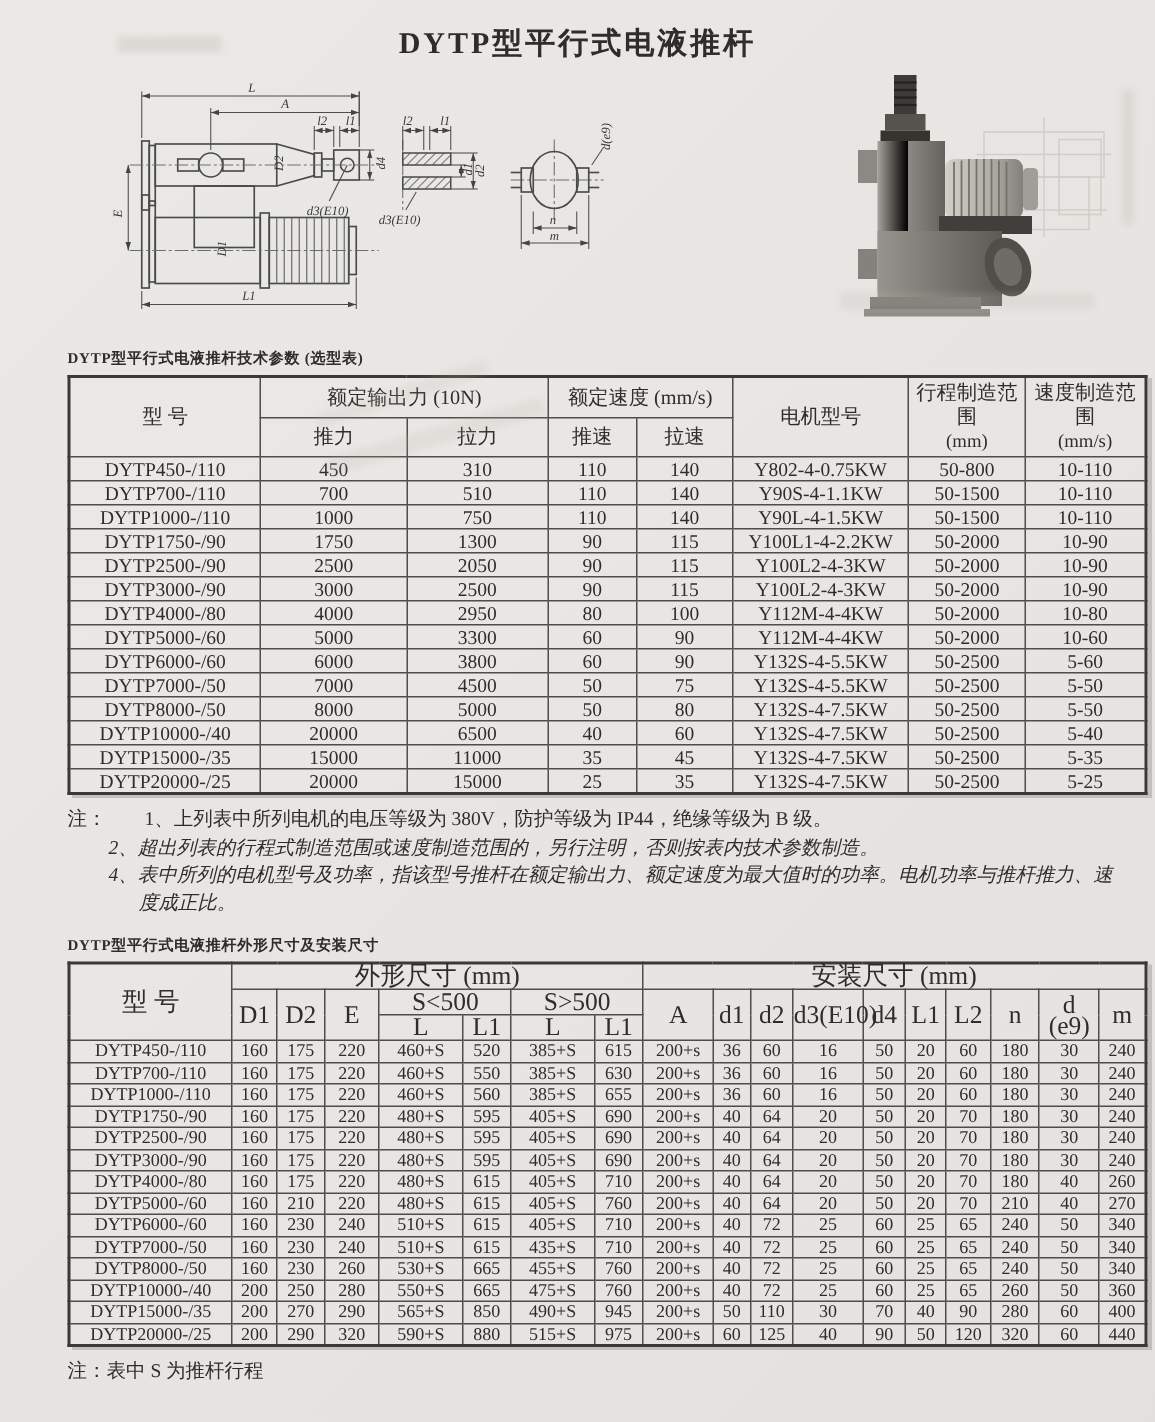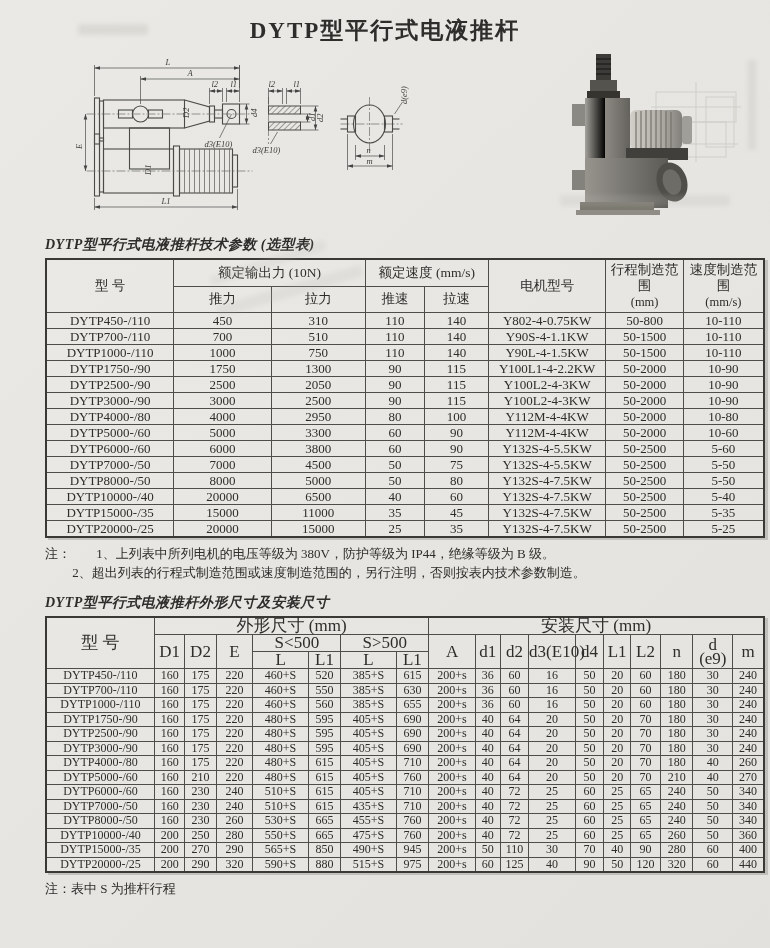--- a/index.html
+++ b/index.html
@@ -6,44 +6,44 @@
   body{width:770px;height:948px;background:#dcdbd7;font-family:"Liberation Serif","DejaVu Serif",serif;color:#2e2d2b;overflow:hidden;}
   .page{position:relative;width:770px;height:948px;background:linear-gradient(135deg,#eae9e5 0%,#e7e6e2 40%,#e2e1dd 100%);overflow:hidden;}
   
   .ghost{position:absolute;background:#b6b4ae;opacity:.28;filter:blur(2px);border-radius:2px;pointer-events:none;}
   .g1{left:78px;top:24px;width:70px;height:11px;}
   .g2{left:208px;top:258px;width:120px;height:10px;transform:rotate(-18deg);opacity:.16;}
   .g3{left:215px;top:285px;width:150px;height:12px;transform:rotate(-16deg);opacity:.18;}
   .g4{left:560px;top:195px;width:170px;height:11px;opacity:.2;}
   .g5{left:748px;top:60px;width:8px;height:90px;opacity:.25;}
 
-  .title{margin:0;padding-top:15px;text-align:center;font-size:23px;font-weight:bold;letter-spacing:2px;}
+  .title{margin:0;padding-top:15px;text-align:center;font-size:20px;font-weight:bold;letter-spacing:2px;}
 
   .figure-row{display:flex;align-items:flex-start;margin:6px 18px 0 34px;height:176px;}
   .figure-row svg{display:block;}
 
-  .section-title{margin:8px 0 4px 45px;font-size:14px;font-weight:bold;letter-spacing:.5px;font-style:italic;}
+  .section-title{margin:8px 0 4px 45px;font-size:10px;font-weight:bold;letter-spacing:.5px;}
   .section-title.second{margin-top:12px;}
 
   table{border-collapse:collapse;table-layout:fixed;margin-left:45px;width:720px;
         box-shadow:3px 2px 0 rgba(90,88,84,.25);background:rgba(255,255,255,.06);}
   table,th,td{border:1px solid #4e4d4a;}
   table{border:2px solid #3a3936;}
   th{font-weight:normal;}
   .t1 th{font-size:13.5px;line-height:16px;padding:2px 1px;}
   .t1 td{font-size:13px;line-height:15px;height:15px;padding:0 2px;text-align:center;white-space:nowrap;overflow:hidden;}
   .t2 th{font-size:17px;line-height:14px;padding:1px 0;}
   .t2 td{font-size:12px;line-height:13.5px;height:13.5px;padding:0 1px;text-align:center;white-space:nowrap;overflow:hidden;}
   .sub{font-size:12.5px;}
 
   .notes{margin:7px 0 0 45px;width:700px;font-size:13px;line-height:18.5px;}
   .note-first{display:flex;}
   .note-prefix{flex:0 0 2.1em;}
   .note-first .note-item{flex:1;margin-left:24px;}
-  .note-rest{margin-left:2.1em;padding-left:1.55em;text-indent:-1.55em;}
+  .note-rest{margin-left:2.1em;padding-left:1.55em;text-indent:-1.55em;font-style:italic;}
   .footnote{margin:7px 0 0 45px;font-size:13px;}
 </style>
 </head>
 <body>
 
 <div class="page">
 
   <div class="ghost g1"></div>
   <div class="ghost g2"></div>
   <div class="ghost g3"></div>
@@ -427,20 +427,21 @@
         </tr>
       </tbody>
   </table>
 
   <div class="notes">
     <div class="note-first">
       <span class="note-prefix">注：</span>
       <span class="note-item">1、上列表中所列电机的电压等级为 380V，防护等级为 IP44，绝缘等级为 B 级。</span>
     </div>
     <div class="note-rest">2、超出列表的行程式制造范围或速度制造范围的，另行注明，否则按表内技术参数制造。</div>
+    <div class="note-rest">4、表中所列的电机型号及功率，指该型号推杆在额定输出力、额定速度为最大值时的功率。电机功率与推杆推力、速度成正比。</div>
   </div>
 
   <div class="section-title second">DYTP型平行式电液推杆外形尺寸及安装尺寸</div>
 
   <table class="t2">
     <colgroup>
       <col style="width:15.3%">
         <col style="width:4.3%">
         <col style="width:4.4%">
         <col style="width:5.2%">

